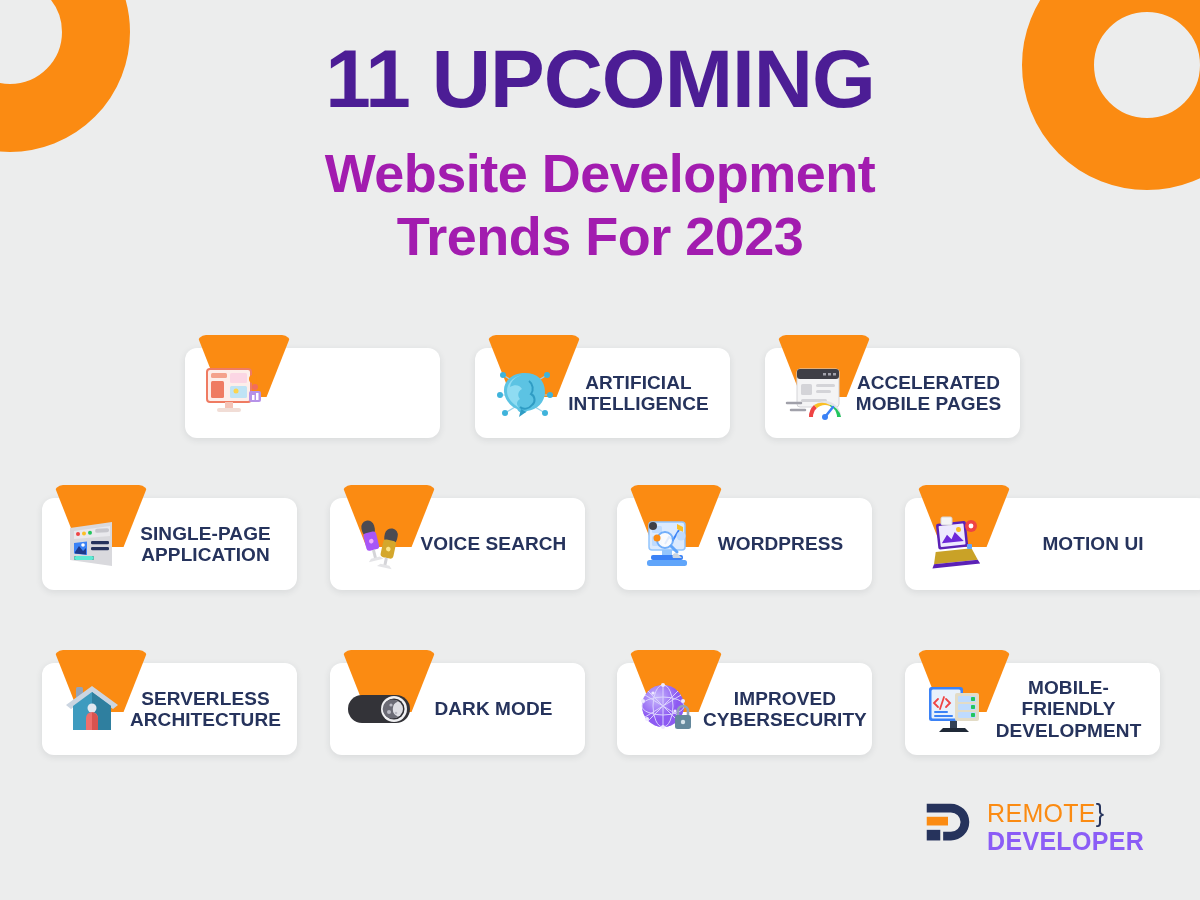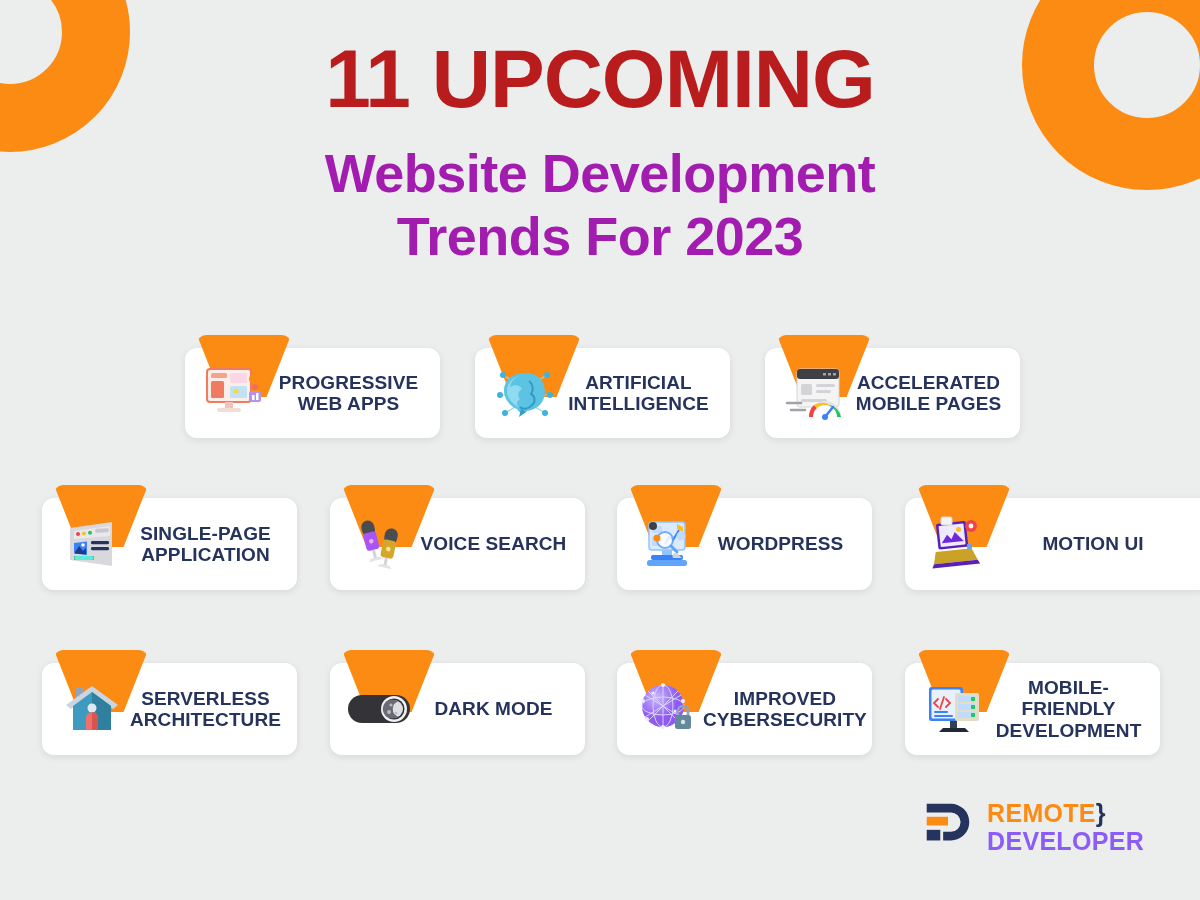--- a/index.html
+++ b/index.html
@@ -42,21 +42,21 @@
     position: absolute;
     top: 38px;
     left: 0;
     width: 1200px;
     text-align: center;
     z-index: 5;
   }
   #headline {
     font-size: 82px;
     font-weight: bold;
-    color: #b91c1c;
+    color: #4c1d95;
     letter-spacing: -1px;
     line-height: 1.0;
     font-family: "Liberation Sans", sans-serif;
   }
   #subhead {
     margin-top: 22px;
     font-size: 54px;
     font-weight: bold;
     color: #a21caf;
     line-height: 1.16;
@@ -135,21 +135,21 @@
     right: 56px;
     bottom: 42px;
     display: flex;
     align-items: center;
     gap: 10px;
   }
   #logo-mark { width: 58px; height: 58px; }
   .logo-text { line-height: 1.0; }
   #logo-top {
     font-size: 25px;
-    font-weight: bold;
+    font-weight: normal;
     color: #fb8b12;
     letter-spacing: 0.3px;
   }
   #logo-brace { color: #26335c; }
   #logo-bottom {
     font-size: 25px;
     font-weight: bold;
     color: #8b5cf6;
     letter-spacing: 0.3px;
     margin-top: 3px;
@@ -182,24 +182,20 @@
       <rect x="27" y="23" width="17" height="12" rx="1.5" fill="#bfe3f5"></rect>
       <circle cx="33" cy="28" r="2.5" fill="#fcd34d"></circle>
       <rect x="22" y="39" width="8" height="7" fill="#f4c3b6"></rect>
       <rect x="14" y="45" width="24" height="4" rx="2" fill="#f1ddd6"></rect>
       <rect x="46" y="28" width="12" height="11" rx="2" fill="#b692e8"></rect>
       <rect x="49" y="32" width="2.5" height="5" fill="#fff"></rect>
       <rect x="53" y="30" width="2.5" height="7" fill="#fff"></rect>
       <circle cx="50" cy="16" r="4" fill="#fb8b12"></circle>
       <circle cx="52" cy="24" r="3" fill="#f26d5b"></circle>
     </svg>
-        </div>
-        <div class="card-label">
-          <span class="ln">PROGRESSIVE</span>
-          <span class="ln">WEB APPS</span>
         </div>
       </div>
     </div>
     <div class="card" style="left: 475px; top: 348px; width: 255px; height: 90px;">
       <div class="tab"></div>
       <div class="card-inner">
         <div class="icon-wrap">
     <svg width="64" height="60" viewBox="0 0 64 60" xmlns="http://www.w3.org/2000/svg">
       <g stroke="#9fd2e8" stroke-width="1.2" fill="none">
         <path d="M10 12 L20 18 M54 12 L44 18 M8 32 L18 32 M56 32 L46 32 M12 50 L22 44 M52 50 L42 44"></path>

